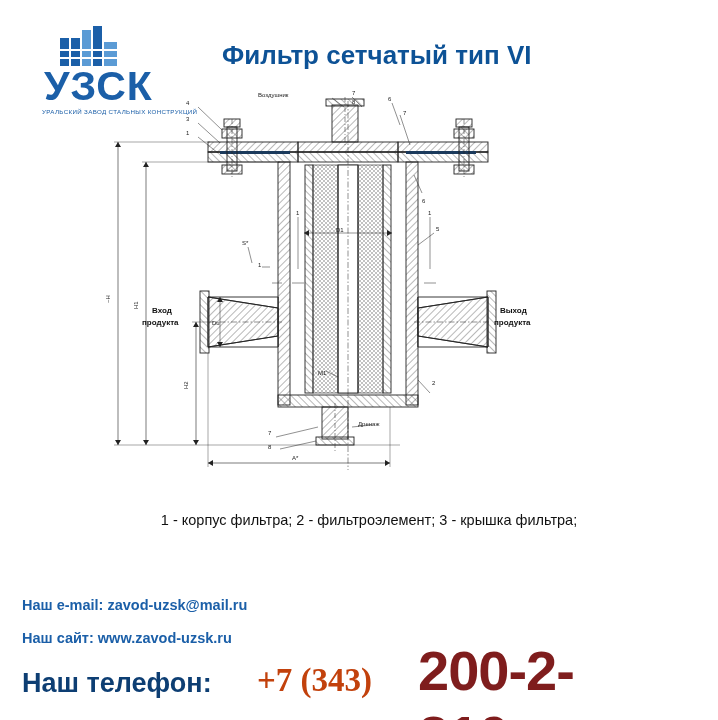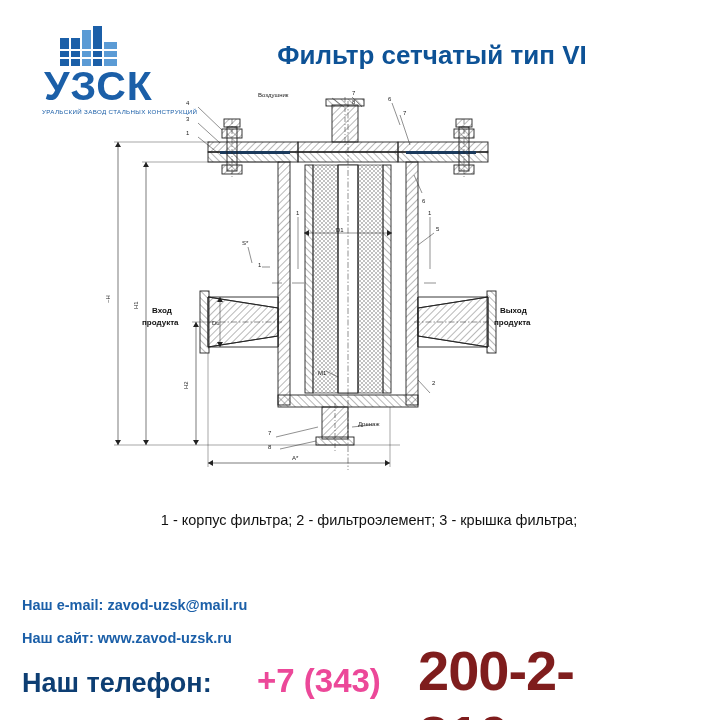--- a/index.html
+++ b/index.html
@@ -39,21 +39,21 @@
     letter-spacing: 0.35px;
     white-space: nowrap;
     font-family: "Liberation Sans", sans-serif;
   }
 
   
   #title {
     position: absolute;
     left: 222px; top: 40px;
     width: 420px;
-    text-align: center;
+    text-align: left;
     font-size: 26px; font-weight: bold;
     color: #0d5296;
     font-family: "Liberation Sans", sans-serif;
   }
 
   
   #drawing {
     position: absolute;
     left: 100px; top: 85px;
     width: 510px; height: 400px;
@@ -89,22 +89,22 @@
     position: absolute;
     left: 22px; top: 668px;
     font-size: 27px; font-weight: bold;
     color: #0d3e73;
     font-family: "Liberation Sans", sans-serif;
   }
   #phone-code {
     position: absolute;
     left: 257px; top: 662px;
     font-size: 33px; font-weight: bold;
-    color: #ec4899;
-    font-family: Liberation Sans, sans-serif;
+    color: #c2410c;
+    font-family: Liberation Serif, serif;
   }
   #phone-number {
     position: absolute;
     left: 418px; top: 638px;
     font-size: 56px; font-weight: bold;
     color: #7f1d1d;
     letter-spacing: -1px;
     font-family: "Liberation Sans", sans-serif;
   }
   .dwg-label-sm {

